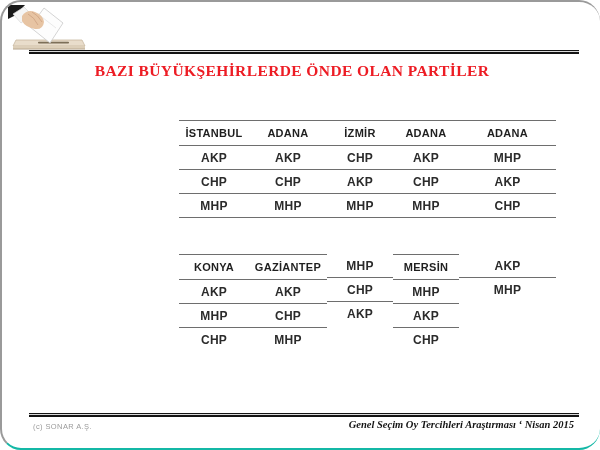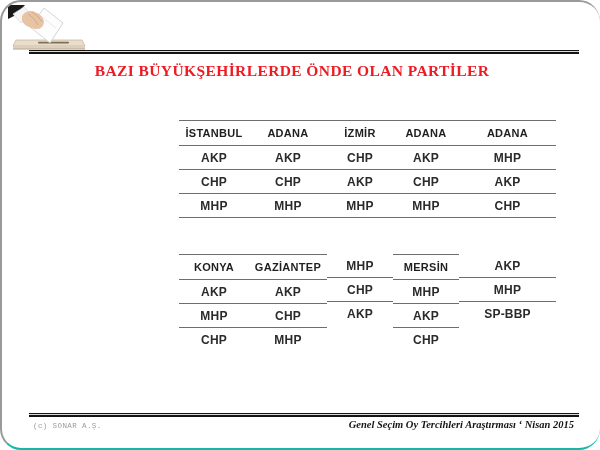--- a/index.html
+++ b/index.html
@@ -36,21 +36,21 @@
     font-size:12px;font-weight:700;color:#2b2b2b;letter-spacing:.2px;
   }
   .cell.head{
     border-top:1.5px solid #6e6e6e;height:24px;
     font-size:11px;font-weight:700;color:#1f1f1f;letter-spacing:.3px;
   }
   .open-bottom .cell:last-child{border-bottom:none;}
   
   .footer-left{
     position:absolute;left:31px;top:420px;
-    font-family:Liberation Mono, monospace;font-size:7.5px;color:#9b9b9b;letter-spacing:.4px;
+    font-family:Liberation Sans, sans-serif;font-size:7.5px;color:#9b9b9b;letter-spacing:.4px;
   }
   .footer-right{
     position:absolute;right:26px;top:417px;
     font-family:"Liberation Serif",serif;font-style:italic;font-weight:bold;
     font-size:10.5px;color:#141414;text-align:right;
   }
 </style>
 </head>
 <body>
 
@@ -136,20 +136,19 @@
     </div>
     <div class="col w3 open-bottom">
       <div class="cell head">MERSİN</div>
       <div class="cell">MHP</div>
       <div class="cell">AKP</div>
       <div class="cell">CHP</div>
     </div>
     <div class="col w4 open-bottom">
       <div class="cell">AKP</div>
       <div class="cell">MHP</div>
-      <div class="cell">SP-BBP</div>
     </div>
   </div>
 
   <div class="footer-left">(c) SONAR A.Ş.</div>
   <div class="footer-right">Genel Seçim Oy Tercihleri Araştırması ‘ Nisan 2015</div>
 
 </div>
 
 </body></html>

